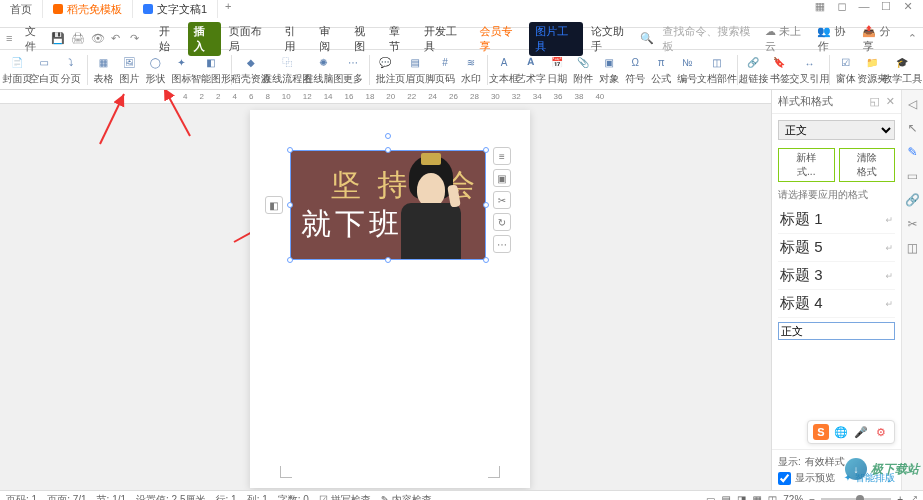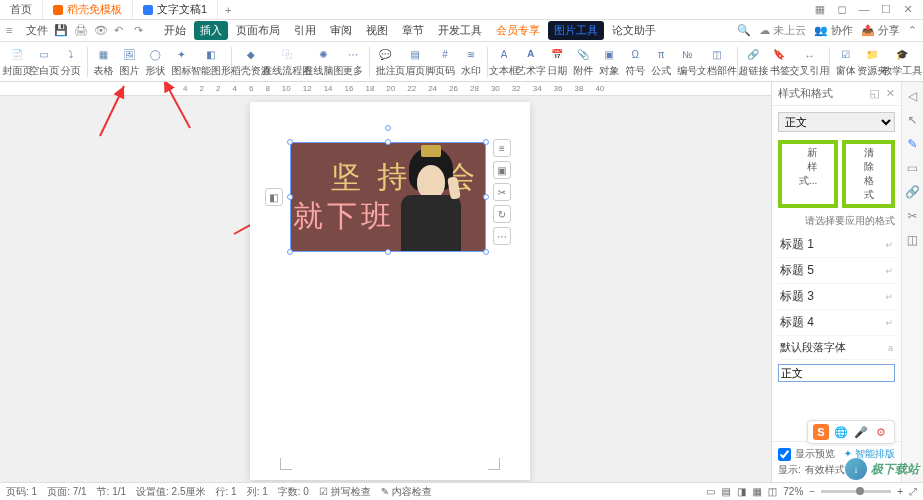--- a/index.html
+++ b/index.html
@@ -1,32 +1,32 @@
 <!DOCTYPE html>
 <html><head>
 <meta charset="utf-8">
 <style>
 * { margin:0; padding:0; box-sizing:border-box; font-family:"Microsoft YaHei",sans-serif; }
 body { background:#f0f0f0; width:923px; height:500px; overflow:hidden; font-size:11px; color:#333; }
-.titlebar { height:20px; background:#fff; display:flex; align-items:center; border-bottom:1px solid #e0e0e0; }
+.titlebar { height:28px; background:#fff; display:flex; align-items:flex-start; border-bottom:1px solid #e0e0e0; }
 .tab { height:18px; padding:0 10px; display:flex; align-items:center; gap:4px; font-size:11px; border-right:1px solid #e8e8e8; }
 .tab.home { background:#fff; color:#555; }
 .tab.orange { color:#ff6a00; }
 .tab.active { background:#fff; }
 .tab .dot { width:10px; height:10px; border-radius:2px; }
 .tab-add { width:20px; text-align:center; color:#888; }
 .win-ctrls { margin-left:auto; display:flex; gap:8px; padding-right:8px; color:#888; }
 .win-ctrls span { width:14px; text-align:center; cursor:default; }
 
 .menubar { height:22px; background:#fff; display:flex; align-items:center; padding:0 6px; gap:2px; border-bottom:1px solid #e0e0e0; }
 .menu-left { display:flex; align-items:center; gap:6px; }
 .menu-left .icn { width:14px; height:14px; color:#888; }
 .menus { display:flex; gap:2px; margin-left:8px; }
 .menu-item { padding:2px 6px; font-size:11px; color:#444; border-radius:3px; }
-.menu-item.active { background:#0f766e; color:#fff; }
+.menu-item.active { background:#4d7c0f; color:#fff;font-weight:bold; }
 .menu-item.orange { color:#ff6a00; }
 .menu-right { margin-left:auto; display:flex; align-items:center; gap:8px; font-size:11px; color:#666; }
 .search { color:#aaa; }
 
 .ribbon { height:40px; background:#fff; border-bottom:1px solid #d8d8d8; display:flex; align-items:center; padding:0 4px; }
 .rbtn { display:flex; flex-direction:column; align-items:center; justify-content:center; padding:0 4px; font-size:10px; color:#555; gap:1px; min-width:26px; }
 .rbtn .ic { width:18px; height:18px; display:flex; align-items:center; justify-content:center; color:#5a7fb0; }
 .rbtn .lbl { font-size:10px; white-space:nowrap; }
 .rsep { width:1px; height:30px; background:#e0e0e0; margin:0 3px; }
 
@@ -52,25 +52,25 @@
 .ft { width:18px; height:18px; background:#fff; border:1px solid #ccc; border-radius:3px; display:flex; align-items:center; justify-content:center; font-size:10px; color:#777; }
 .arrow { position:absolute; stroke:#e33; stroke-width:2; fill:none; }
 .corner { position:absolute; width:12px; height:12px; border:1px solid #bbb; }
 
 .side { width:130px; background:#fff; border-left:1px solid #ddd; display:flex; flex-direction:column; font-size:11px; }
 .side-head { padding:4px 6px; border-bottom:1px solid #eee; display:flex; align-items:center; color:#666; }
 .side-head .x { margin-left:auto; display:flex; gap:6px; color:#aaa; }
 .side-sel { margin:6px; }
 .side-sel select { width:100%; font-size:11px; padding:2px; border:1px solid #ccc; }
 .side-row { display:flex; gap:4px; padding:2px 6px; }
-.side-btn { flex:1; text-align:right; padding:2px 17px; border:4px solid #84cc16; font-size:10px; color:#555; }
-.side-label { padding:4px 6px; color:#777; font-size:10px;text-align:right; }
+.side-btn { flex:1; text-align:center; padding:2px 17px; border:1px solid #84cc16; font-size:10px; color:#555; }
+.side-label { padding:4px 6px; color:#777; font-size:10px; }
 .style-list { padding:0 6px; }
 .style-item { padding:4px 2px; display:flex; justify-content:space-between; align-items:center; border-bottom:1px solid #f4f4f4; }
-.style-item .nm { font-size:12px; }
+.style-item .nm { font-size:15px; }
 .style-item .ar { color:#bbb; font-size:9px; }
 .side-input { margin:4px 6px; }
 .side-input input { width:100%; font-size:11px; padding:2px; border:1px solid #7aa7e0; }
 .side-foot { margin-top:auto; border-top:1px solid #eee; padding:4px 6px; font-size:10px; color:#666; }
 .side-foot .row { display:flex; align-items:center; gap:4px; padding:1px 0; }
 
 .vtool { width:22px; background:#f6f6f6; border-left:1px solid #e4e4e4; display:flex; flex-direction:column; align-items:center; gap:8px; padding-top:6px; }
 .vtool .vb { width:16px; height:16px; color:#888; display:flex; align-items:center; justify-content:center; font-size:12px; }
 
 .assist { position:absolute; right:28px; bottom:56px; display:flex; gap:4px; background:#fff; border:1px solid #ddd; border-radius:4px; padding:3px 5px; box-shadow:0 1px 4px rgba(0,0,0,.1); }
@@ -129,20 +129,21 @@
     <span class="menu-item">审阅</span>
     <span class="menu-item">视图</span>
     <span class="menu-item">章节</span>
     <span class="menu-item">开发工具</span>
     <span class="menu-item orange">会员专享</span>
     <span class="menu-item" style="background:#0f172a;color:#2f7bff">图片工具</span>
     <span class="menu-item">论文助手</span>
   </div>
   <div class="menu-right">
     <span style="color:#aaa">🔍</span>
+    <span class="search">查找命令、搜索模板</span>
     <span style="color:#888">☁ <span>未上云</span></span>
     <span>👥 <span>协作</span></span>
     <span>📤 <span>分享</span></span>
     <span style="color:#888">⌃</span>
   </div>
 </div>
 
 <div class="ribbon">
   <div class="rbtn">
       <span class="ic">📄</span>
@@ -312,21 +313,21 @@
         </defs>
       <line x1="100" y1="54" x2="124" y2="4" class="arrow" marker-end="url(#ah)"></line>
       <line x1="190" y1="46" x2="164" y2="-2" class="arrow" marker-end="url(#ah)"></line>
       <line x1="234" y1="152" x2="288" y2="122" class="arrow" marker-end="url(#ah)"></line>
     </svg>
 
     <div class="page">
       <div class="img-obj">
         <span class="img-text" style="top:14px;left:40px">坚 持</span>
         <span class="img-text" style="top:14px;right:6px">会</span>
-        <span class="img-text" style="bottom:14px;left:2px;color:#fca5a5">就下班</span>
+        <span class="img-text" style="bottom:14px;left:10px;color:#ffffff">就下班</span>
         <div class="person">
           <div class="hair"></div>
             <div class="crown"></div>
             <div class="head"></div>
             <div class="body"></div>
             <div class="hand"></div>
         </div>
         <div class="handle h-tl"></div>
         <div class="handle h-tr"></div>
         <div class="handle h-bl"></div>
@@ -374,35 +375,31 @@
           <span class="ar">↵</span>
         </div>
       <div class="style-item">
           <span class="nm">标题 3</span>
           <span class="ar">↵</span>
         </div>
       <div class="style-item">
           <span class="nm">标题 4</span>
           <span class="ar">↵</span>
         </div>
-      <div class="style-item">
-          <span class="nm" style="font-size:11px">默认段落字体</span>
-          <span class="ar">a</span>
-        </div>
     </div>
     <div class="side-input"><input value="正文" style=""></div>
     <div class="side-foot">
+      <div class="row">
+          <span>显示:</span>
+          <span>有效样式</span>
+        </div>
       <div class="row">
           <input type="checkbox" checked="" style="">
           <span>显示预览</span>
         <span style="margin-left:auto;color:#2f9bd8">✦ <span>智能排版</span></span>
-        </div>
-      <div class="row">
-          <span>显示:</span>
-          <span>有效样式</span>
         </div>
     </div>
   </div>
 
   <div class="vtool">
     <div class="vb">◁</div>
     <div class="vb">↖</div>
     <div class="vb" style="color:#2f7bff">✎</div>
     <div class="vb">▭</div>
     <div class="vb">🔗</div>

